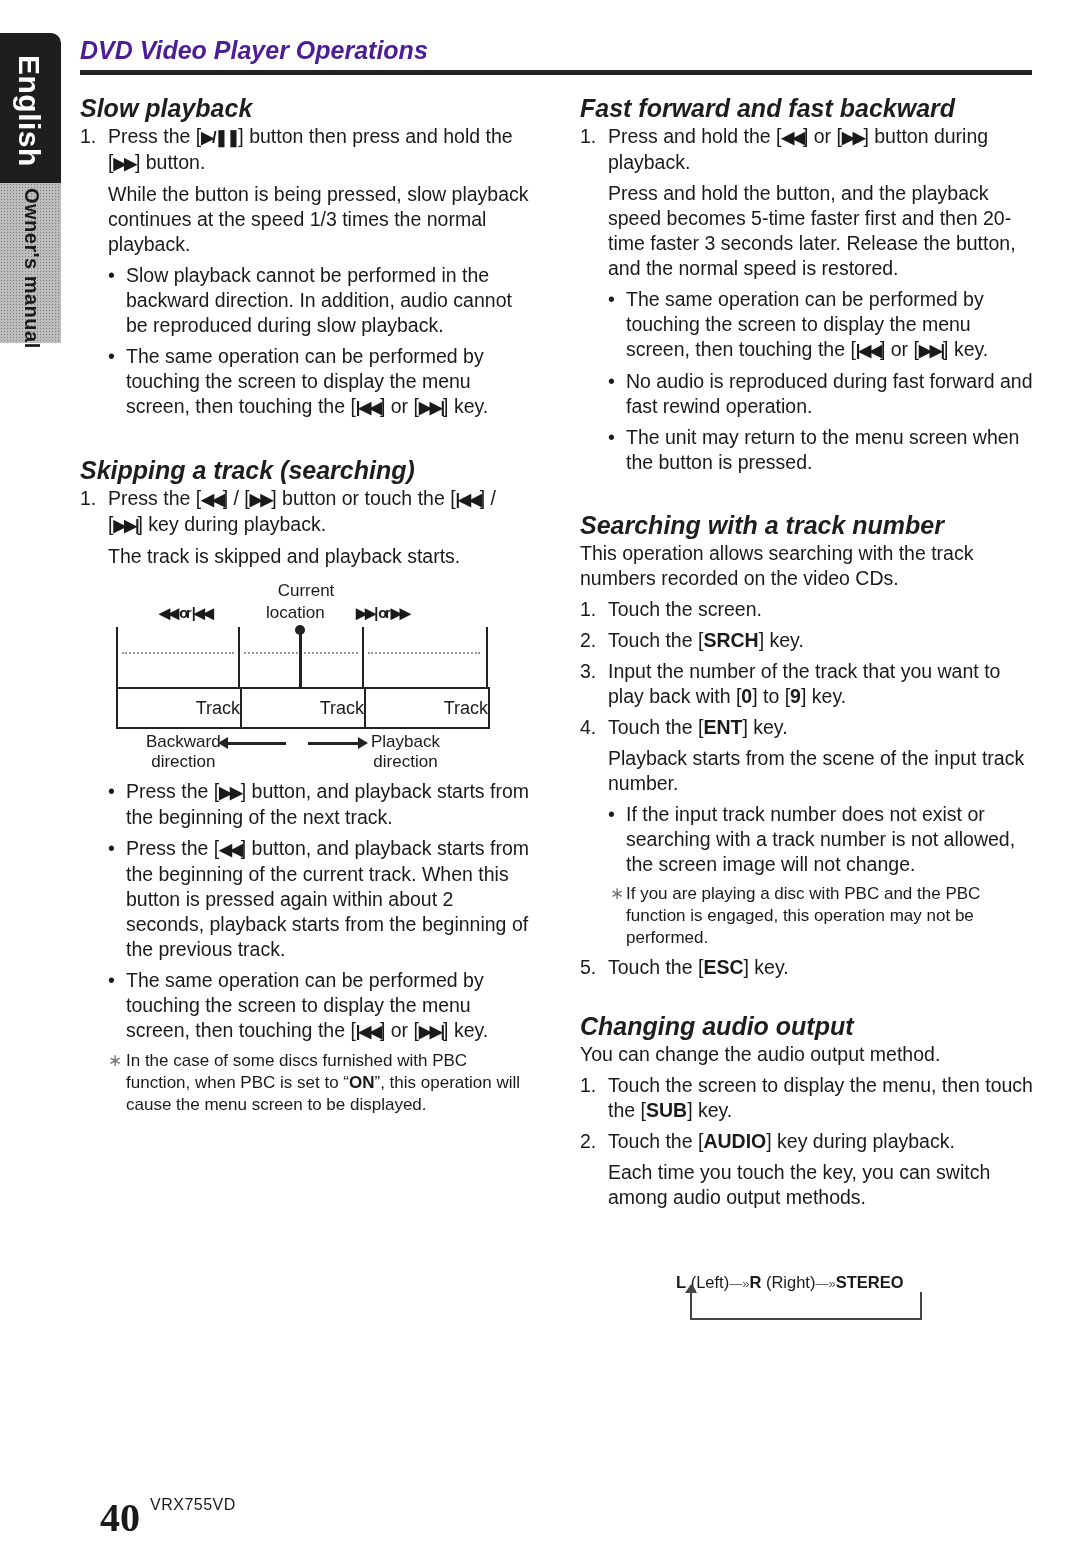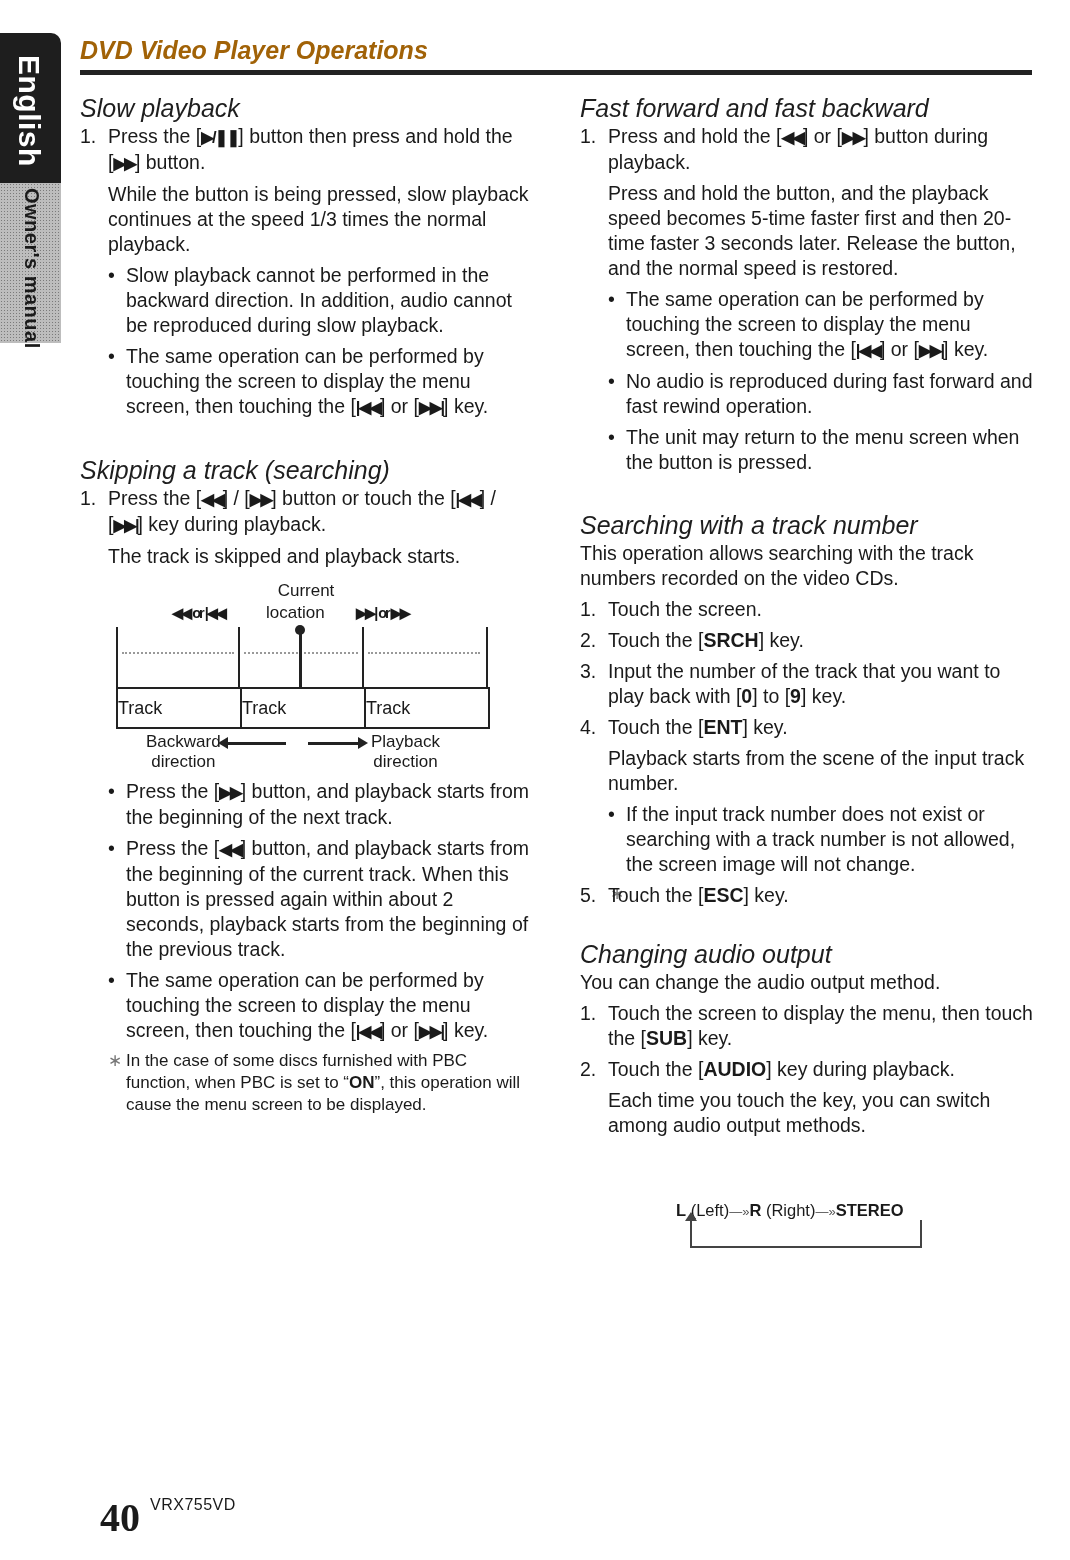--- a/index.html
+++ b/index.html
@@ -14,51 +14,51 @@
   .side-dither { position: absolute; left: 0; top: 150px; width: 61px; height: 160px;
                  background-color: #bdbdbd;
                  background-image: radial-gradient(#7a7a7a 0.8px, transparent 0.9px);
                  background-size: 3px 3px; }
   .side-text { position: absolute; white-space: nowrap; font-weight: bold;
                transform: rotate(90deg); transform-origin: left top; letter-spacing: 0.5px; }
   .side-english { left: 46px; top: 22px; color: #ffffff; font-size: 30px; font-family: "Liberation Sans", sans-serif; }
   .side-owners { left: 43px; top: 155px; color: #1a1a1a; font-size: 20px; }
 
   
-  .page-header { left: 80px; top: 36px; font-size: 25px; font-weight: bold; font-style: italic; color: #a16207; }
+  .page-header { left: 80px; top: 36px; font-size: 25px; font-weight: bold; font-style: italic; color: #4c1d95; }
   .header-rule { left: 80px; top: 70px; width: 952px; height: 5px; background: #222; }
 
   
   .col { position: absolute; font-size: 19.5px; line-height: 25px; }
   .col-left { left: 80px; top: 92px; width: 450px; }
   .col-right { left: 580px; top: 92px; width: 460px; }
 
-  h2.section-title { margin: 0; font-size: 25px; line-height: 32px; font-weight: normal; font-style: italic; color: #1e1e1e; }
+  h2.section-title { margin: 0; font-size: 25px; line-height: 32px; font-weight: bold; font-style: italic; color: #1e1e1e; }
   .para { margin: 0; }
   .step { position: relative; padding-left: 28px; margin: 0; }
   .step .num { position: absolute; left: 0; top: 0; }
   .indent { padding-left: 28px; margin: 6px 0 0 0; }
   .bullet { position: relative; padding-left: 46px; margin: 6px 0 0 0; }
   .bullet .dot { position: absolute; left: 28px; top: 0; }
   .note { position: relative; padding-left: 18px; margin: 6px 0 0 0; font-size: 17px; line-height: 22px; }
   .note .ast { position: absolute; left: 2px; top: 0; color: #777; }
   .bullet-note { padding-left: 46px; }
   .bullet-note .ast { left: 30px; }
   .sym { font-size: 0.85em; font-weight: bold; letter-spacing: -2px; }
   b.key { font-weight: bold; }
 
   
   .diagram { position: relative; width: 380px; height: 190px; margin: 10px 0 10px 36px; font-size: 17px; line-height: 20px; }
   .dg { position: absolute; }
   .dg-current { left: 150px; top: 2px; width: 80px; text-align: center; }
-  .dg-left-syms { left: 56px; top: 24px; }
+  .dg-left-syms { left: 43px; top: 24px; }
   .dg-location { left: 150px; top: 24px; width: 80px; text-align: left; }
   .dg-right-syms { left: 240px; top: 24px; }
   .dg-track-row { left: 0; top: 108px; width: 370px; height: 38px; border: 2px solid #222; display: flex; }
-  .dg-track { flex: 1; text-align: left; line-height: 38px; border-right: 2px solid #222; font-size: 18px; }
+  .dg-track { flex: 1; text-align: right; line-height: 38px; border-right: 2px solid #222; font-size: 18px; }
   .dg-track:last-child { border-right: none; }
   .dg-vline { top: 48px; width: 2px; height: 60px; background: #222; }
   .dg-arrowline { top: 73px; height: 0; border-top: 2px dotted #999; }
   .dg-pin { left: 183px; top: 50px; width: 3px; height: 58px; background: #222; }
   .dg-pinhead { left: 179px; top: 46px; width: 10px; height: 10px; border-radius: 50%; background: #222; }
   .dg-back { left: 30px; top: 153px; text-align: center; }
   .dg-play { left: 255px; top: 153px; text-align: center; }
   .dg-arrowL { left: 110px; top: 163px; width: 60px; height: 3px; background: #222; }
   .dg-arrowL::before { content: ""; position: absolute; left: -8px; top: -5px; border-right: 10px solid #222; border-top: 6px solid transparent; border-bottom: 6px solid transparent; }
   .dg-arrowR { left: 192px; top: 163px; width: 52px; height: 3px; background: #222; }
@@ -207,20 +207,21 @@
       <span class="num">4.</span>
       <span>Touch the [</span><b class="key">ENT</b><span>] key.</span>
     </p>
     <p class="indent">Playback starts from the scene of the input track number.</p>
     <p class="bullet">
       <span class="dot">•</span>
       <span>If the input track number does not exist or searching with a track number is not allowed, the screen image will not change.</span>
     </p>
     <p class="note" style="padding-left:46px;">
       <span class="ast" style="left:30px;">∗</span>
+      <span>If you are playing a disc with PBC and the PBC function is engaged, this operation may not be performed.</span>
     </p>
     <p class="step" style="margin-top:6px;">
       <span class="num">5.</span>
       <span>Touch the [</span><b class="key">ESC</b><span>] key.</span>
     </p>
   </section>
 
   <section style="margin-top:30px;">
     <h2 class="section-title">Changing audio output</h2>
     <p class="para">You can change the audio output method.</p>

